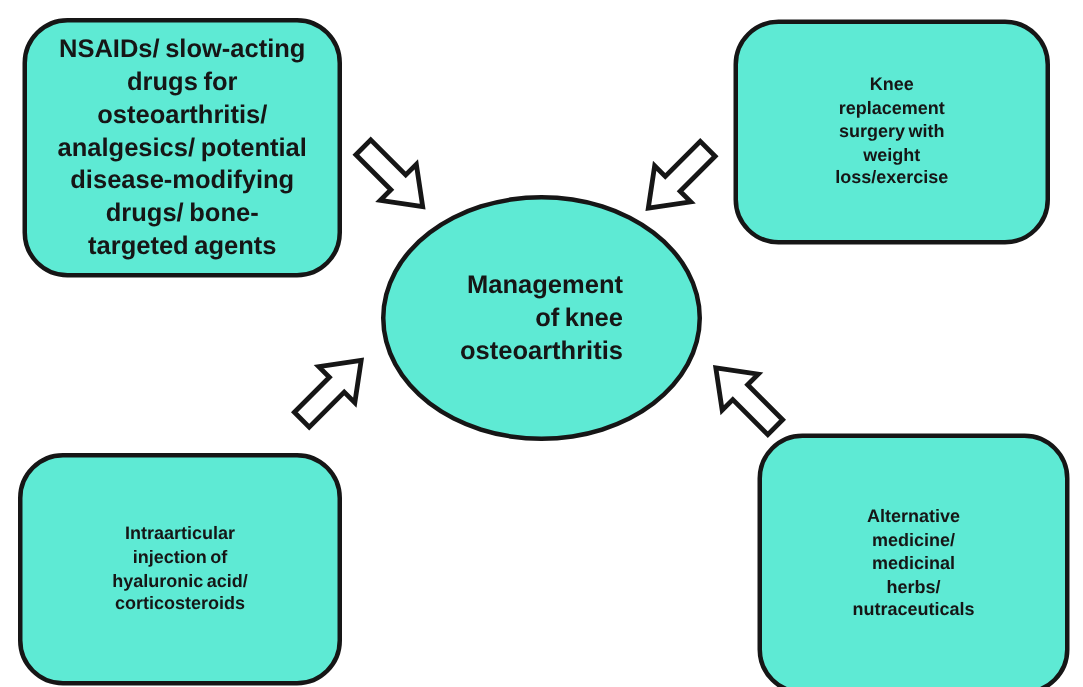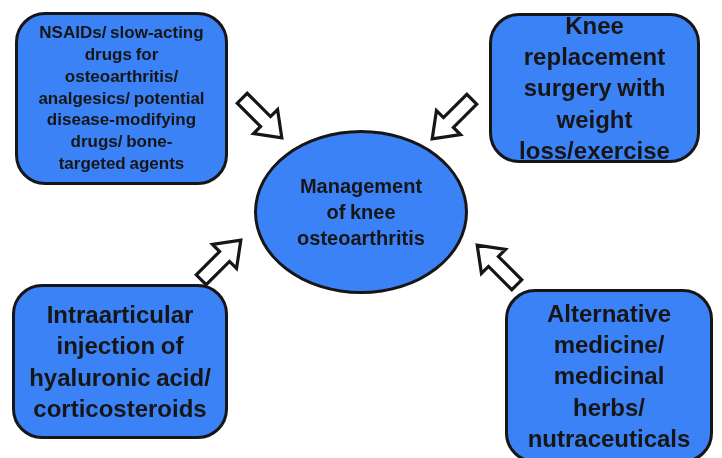--- a/index.html
+++ b/index.html
@@ -13,46 +13,46 @@
     height: 458px;
     background: #ffffff;
     font-family: "Liberation Sans", sans-serif;
     color: #161616;
     overflow: hidden;
   }
   .node {
     position: absolute;
     box-sizing: border-box;
     border: 3px solid #161616;
-    background: #3b82f6;
+    background: #5eead4;
     display: flex;
     align-items: center;
     justify-content: center;
     text-align: center;
   }
   .box {
     border-radius: 30px;
   }
   .node-text {
     font-weight: bold;
     white-space: pre-line;
     line-height: 1.3;
     word-spacing: -1px;
   }
   .box-tl { left: 15px; top: 12px; width: 213px; height: 173px; }
   .box-tl .node-text { font-size: 17px; line-height: 1.29; }
   .box-tr { left: 489px; top: 13px; width: 211px; height: 150px; }
-  .box-bl { left: 12px; top: 284px; width: 216px; height: 155px; }
+  .box-bl { left: 12px; top: 302px; width: 216px; height: 155px; }
   .box-br { left: 505px; top: 289px; width: 208px; height: 174px; }
-  .box-tr .node-text, .box-bl .node-text, .box-br .node-text { font-size: 24px; }
+  .box-tr .node-text, .box-bl .node-text, .box-br .node-text { font-size: 12px; }
   .ellipse {
     left: 254px; top: 130px; width: 214px; height: 164px;
     border-radius: 50%;
   }
-  .ellipse .node-text { font-size: 20px; }
+  .ellipse .node-text { font-size: 17px; text-align: right; }
   .arrow {
     position: absolute;
     width: 60px;
     height: 38px;
   }
   .arrow svg { display: block; overflow: visible; }
   .arrow path {
     fill: #ffffff;
     stroke: #161616;
     stroke-width: 3.2;

